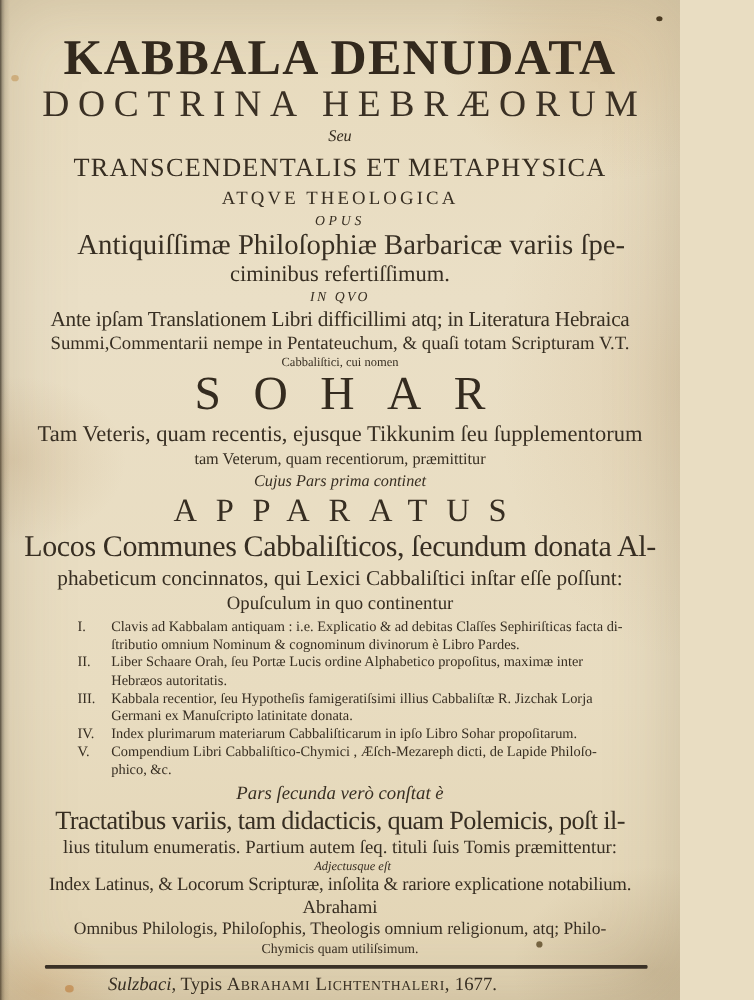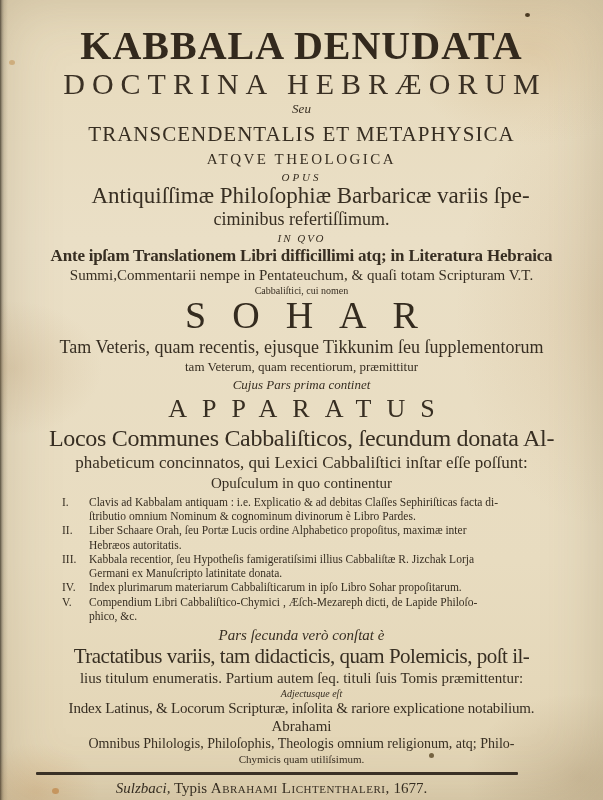--- a/index.html
+++ b/index.html
@@ -2,21 +2,21 @@
 <html><head>
 <meta charset="utf-8">
 <style>
   html,body{margin:0;padding:0;}
   body{
     width:603px;height:800px;overflow:hidden;
     font-family:"Liberation Serif","DejaVu Serif",serif;
     background:#e9ddc2;
   }
   .page{
-    position:relative;width:603px;height:800px;overflow:hidden;
+    position:relative;width:544px;height:800px;overflow:hidden;
     color:#372e22;
     background:
       radial-gradient(180px 140px at 88% 6%, rgba(186,140,80,0.20), rgba(186,140,80,0) 70%),
       radial-gradient(220px 320px at 101% 38%, rgba(176,134,78,0.16), rgba(176,134,78,0) 70%),
       radial-gradient(120px 90px at 2% 46%, rgba(170,130,80,0.18), rgba(170,130,80,0) 75%),
       radial-gradient(150px 110px at 96% 97%, rgba(140,112,74,0.22), rgba(140,112,74,0) 75%),
       radial-gradient(90px 70px at 6% 99%, rgba(190,120,50,0.18), rgba(190,120,50,0) 70%),
       linear-gradient(90deg, rgba(58,52,42,0.85) 0px, rgba(58,52,42,0.35) 2px, rgba(120,108,86,0.18) 4px, rgba(120,108,86,0) 8px),
       linear-gradient(180deg, #e7dabc 0%, #eadfc6 30%, #e8dcc0 70%, #e2d4b4 100%);
     box-shadow:inset 0 0 60px rgba(120,100,65,0.25);
@@ -26,21 +26,21 @@
   .line{white-space:nowrap;}
   .t-main   {font-size:40px;line-height:1.0;font-weight:bold;letter-spacing:1px;color:#33291d;}
   .t-seu    {font-size:13px;font-style:italic;margin-top:2px;}
   .t-doc    {font-size:30px;line-height:1.0;letter-spacing:7px;text-indent:7px;margin-top:3px;color:#3a3024;}
   .t-trans  {font-size:21px;letter-spacing:1px;margin-top:5px;}
   .t-atqve  {font-size:15px;letter-spacing:2.5px;margin-top:4px;}
   .t-opus   {font-size:11px;font-style:italic;letter-spacing:3px;margin-top:3px;}
   .t-ant1   {font-size:23px;line-height:1.05;margin-top:1px;padding-left:18px;}
   .t-ant2   {font-size:18px;margin-top:1px;}
   .t-inqvo  {font-size:11px;font-style:italic;letter-spacing:2px;margin-top:2px;}
-  .t-ante   {font-size:17px;letter-spacing:-0.2px;margin-top:2px;font-weight:bold;}
+  .t-ante   {font-size:17px;letter-spacing:-0.2px;margin-top:2px;}
   .t-summi  {font-size:15px;margin-top:1px;}
   .t-cabb   {font-size:10px;margin-top:1px;}
   .t-sohar  {font-size:38px;line-height:1.05;letter-spacing:26px;text-indent:26px;color:#342b1f;}
   .t-tamv   {font-size:18px;margin-top:1px;}
   .t-tamvm  {font-size:13px;margin-top:1px;}
   .t-appar  {font-size:26px;line-height:1.1;letter-spacing:15px;text-indent:15px;margin-top:2px;}
   .t-cujus  {font-size:13px;font-style:italic;margin-top:2px;}
   .t-loc1   {font-size:24px;line-height:1.05;letter-spacing:-0.3px;margin-top:2px;}
   .t-loc2   {font-size:17px;margin-top:2px;}
   .t-opusc  {font-size:15px;margin-top:2px;}

